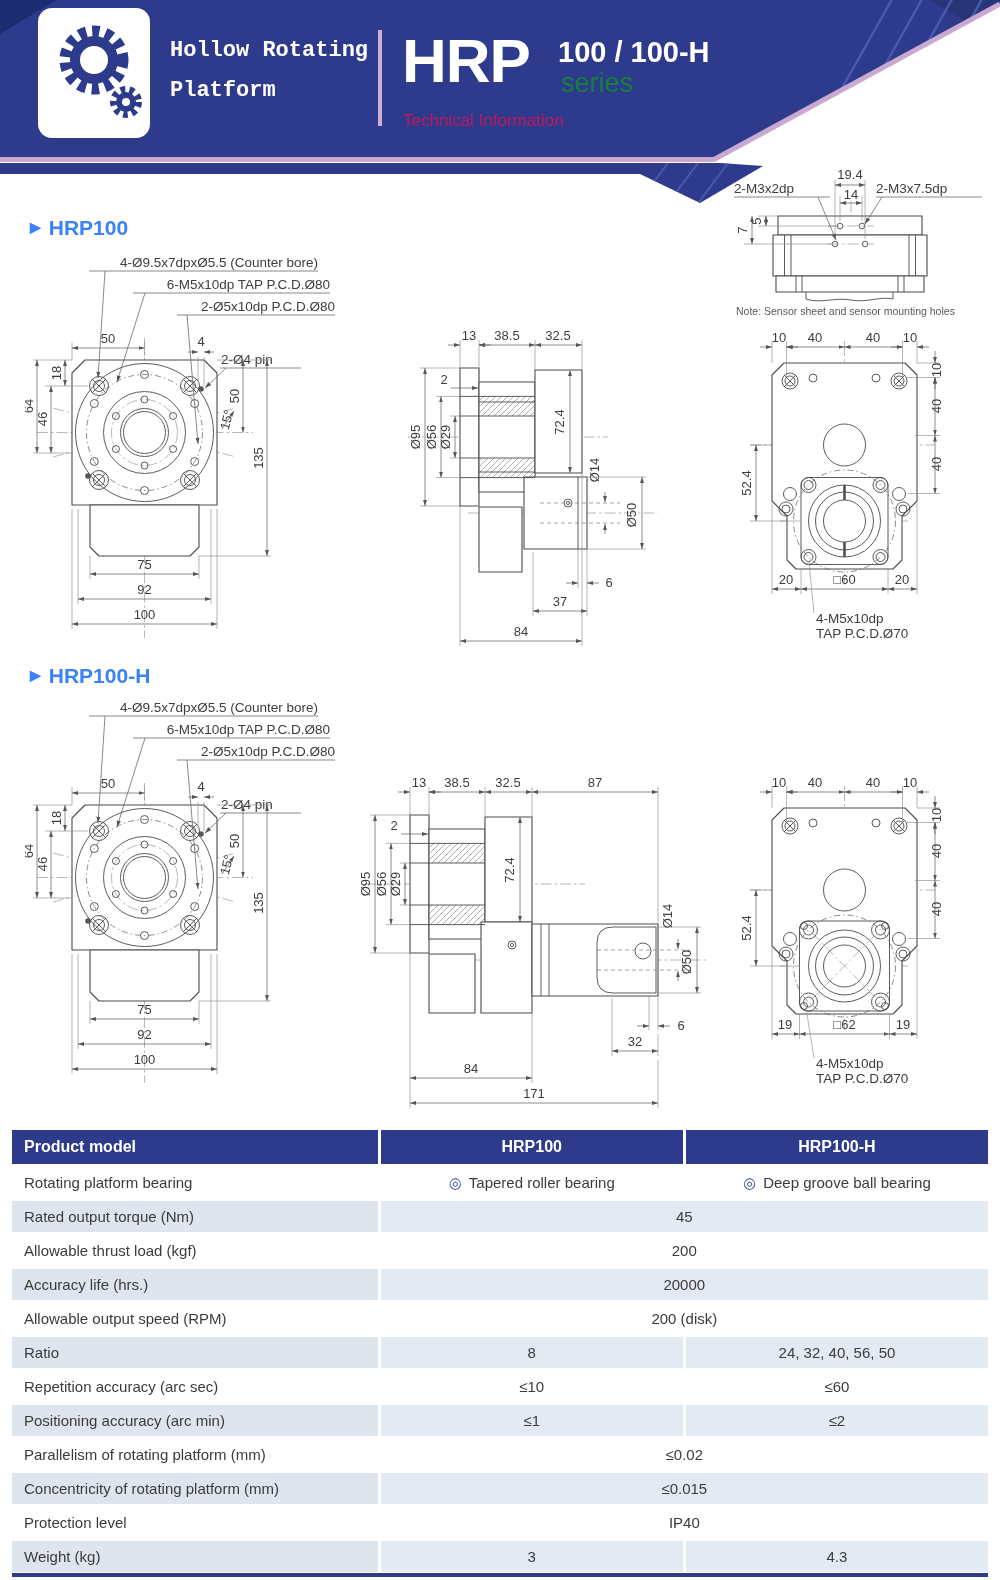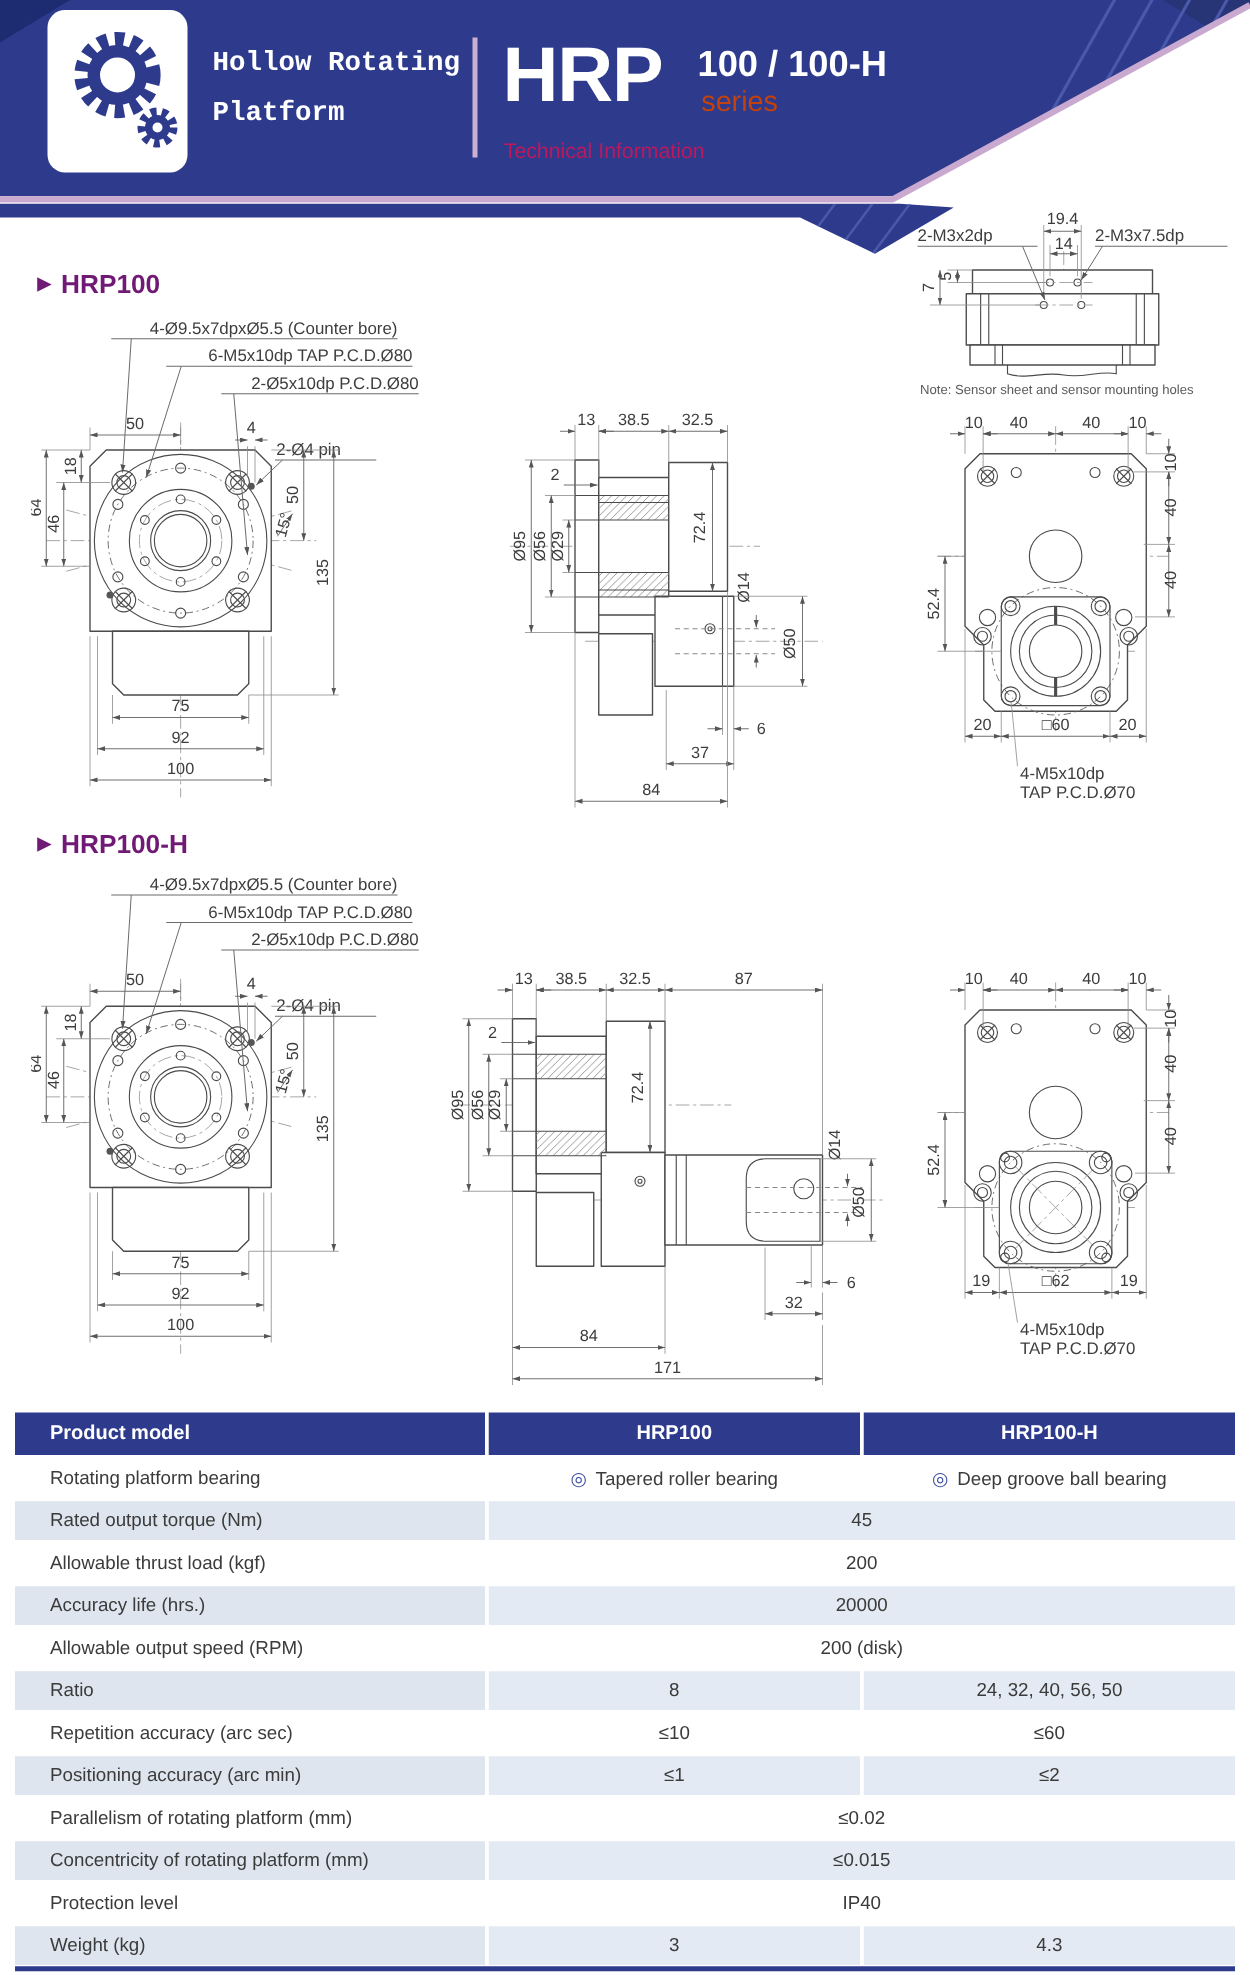--- a/index.html
+++ b/index.html
@@ -3,25 +3,25 @@
 <meta charset="utf-8">
 <style>
   html,body{margin:0;padding:0;background:#fff;}
   body{font-family:"Liberation Sans",sans-serif;color:#3b3b3b;}
   #page{position:relative;width:1000px;height:1580px;background:#fff;overflow:hidden;}
   .abs{position:absolute;}
   
   .hbrand{color:#fff;font-size:22px;font-weight:bold;line-height:1.0;font-family:Liberation Mono, monospace;}
   .hmodel{color:#fff;font-size:62px;font-weight:bold;letter-spacing:-1px;line-height:1;}
   .hnums{color:#fff;font-size:29px;font-weight:bold;line-height:1;}
-  .hseries{color:#c2410c;font-size:23px;line-height:1;}
+  .hseries{color:#15803d;font-size:27px;line-height:1;}
   .hsub{color:#be185d;font-size:17px;line-height:1;}
   .divider{background:#cbb0d2;}
   
-  .sect{color:#701a75;font-size:21px;font-weight:bold;}
+  .sect{color:#3b82f6;font-size:21px;font-weight:bold;}
   .sect .marker{font-size:14px;margin-right:8px;vertical-align:3px;}
   
   svg text{font-family:"Liberation Sans",sans-serif;}
   .bd{fill:#fff;stroke:#4b4b4b;stroke-width:1.1;stroke-linejoin:round;}
   .tn{fill:none;stroke:#4b4b4b;stroke-width:0.9;}
   .cl{fill:none;stroke:#9a9a9a;stroke-width:0.7;stroke-dasharray:11 3 2.5 3;}
   .dsh{fill:none;stroke:#6f6f6f;stroke-width:0.8;stroke-dasharray:6 3 1.5 3;}
   .hd{fill:none;stroke:#8a8a8a;stroke-width:0.8;stroke-dasharray:4 3;}
   .ext{stroke:#8c8c8c;stroke-width:0.65;fill:none;}
   .dl{stroke:#666;stroke-width:0.75;fill:none;marker-start:url(#as);marker-end:url(#ae);}
@@ -31,21 +31,21 @@
   text.dt{fill:#3d3d3d;font-size:13px;}
   text.ct{fill:#3d3d3d;font-size:13.5px;}
   text.nt{fill:#5a5a5a;font-size:10.5px;}
   .mid{text-anchor:middle;}
   .end{text-anchor:end;}
   .pin{fill:#555;stroke:none;}
   
   #spec-table{border-collapse:separate;border-spacing:3px 3px;margin:-3px;width:982px;}
   #spec-table td{font-size:15px;height:31px;padding:0;}
   #spec-table .hrow td{background:#2e3b8d;color:#fff;font-weight:bold;font-size:16px;height:34px;}
-  #spec-table td.lab{width:358px;padding-left:28px;text-align:left;}
+  #spec-table td.lab{width:358px;padding-left:12px;text-align:left;}
   #spec-table td.val{width:306px;text-align:center;}
   #spec-table tr.odd td{background:#fff;}
   #spec-table tr.evn td.lab{background:#dee5ee;}
   #spec-table tr.evn td.val{background:#e4eaf3;}
   .bull{color:#3c4da0;margin-right:7px;}
   .botbar{background:#2e3b8d;}
 </style>
 </head>
 <body>
 

